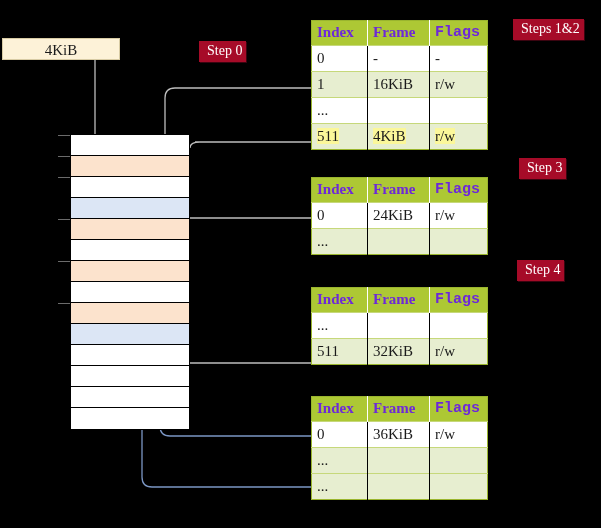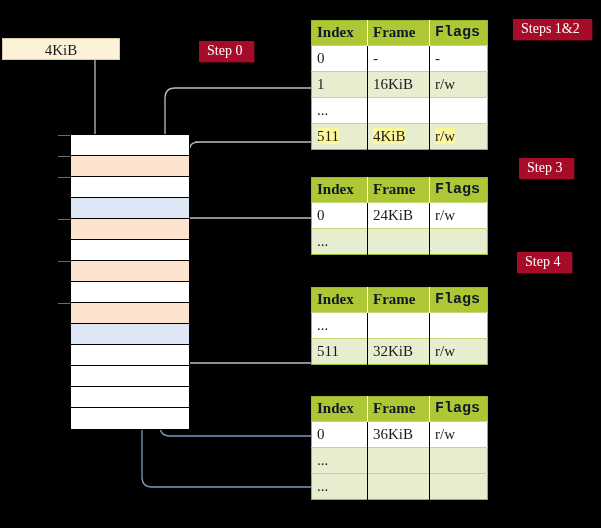--- a/index.html
+++ b/index.html
@@ -47,28 +47,28 @@
     box-sizing: border-box;
   }
 
   
   .step-badge {
     position: absolute;
     background: #a60b28;
     color: #ffffff;
     font-size: 14px;
     line-height: 18px;
-    padding: 1px 12px 2px 8px;
+    padding: 1px 4px 2px 8px;
     white-space: nowrap;
     box-shadow: 1px 1px 0 #3a0410;
   }
   #badge-step0 { left: 190px; top: 41px; margin-left: 9px; }
   #badge-steps12 { left: 513px; top: 19px; }
   #badge-step3 { left: 519px; top: 158px; }
-  #badge-step4 { left: 517px; top: 252px; text-align: center; }
+  #badge-step4 { left: 517px; top: 260px; text-align: center; }
 
   
   #memcol {
     position: absolute;
     left: 70px;
     top: 134px;
     width: 120px;
     border: 1px solid #000000;
     box-sizing: border-box;
   }
@@ -101,21 +101,21 @@
     color: #1a1a1a;
     table-layout: fixed;
   }
   #table-pml4 { left: 311px; top: 20px; }
   #table-pdpt { left: 311px; top: 177px; }
   #table-pd   { left: 311px; top: 287px; }
   #table-pt   { left: 311px; top: 396px; }
 
   .ptable th {
     background: #adc834;
-    color: #0f172a;
+    color: #6d28d9;
     font-weight: bold;
     text-align: left;
     padding: 2px 7px 3px 5px;
     border-right: 1px solid #ffffff;
     font-size: 15px;
     line-height: 19px;
   }
   .ptable th:last-child { border-right: none; font-family: Liberation Mono, monospace; }
   .ptable td {
     padding: 2px 5px 3px 5px;

